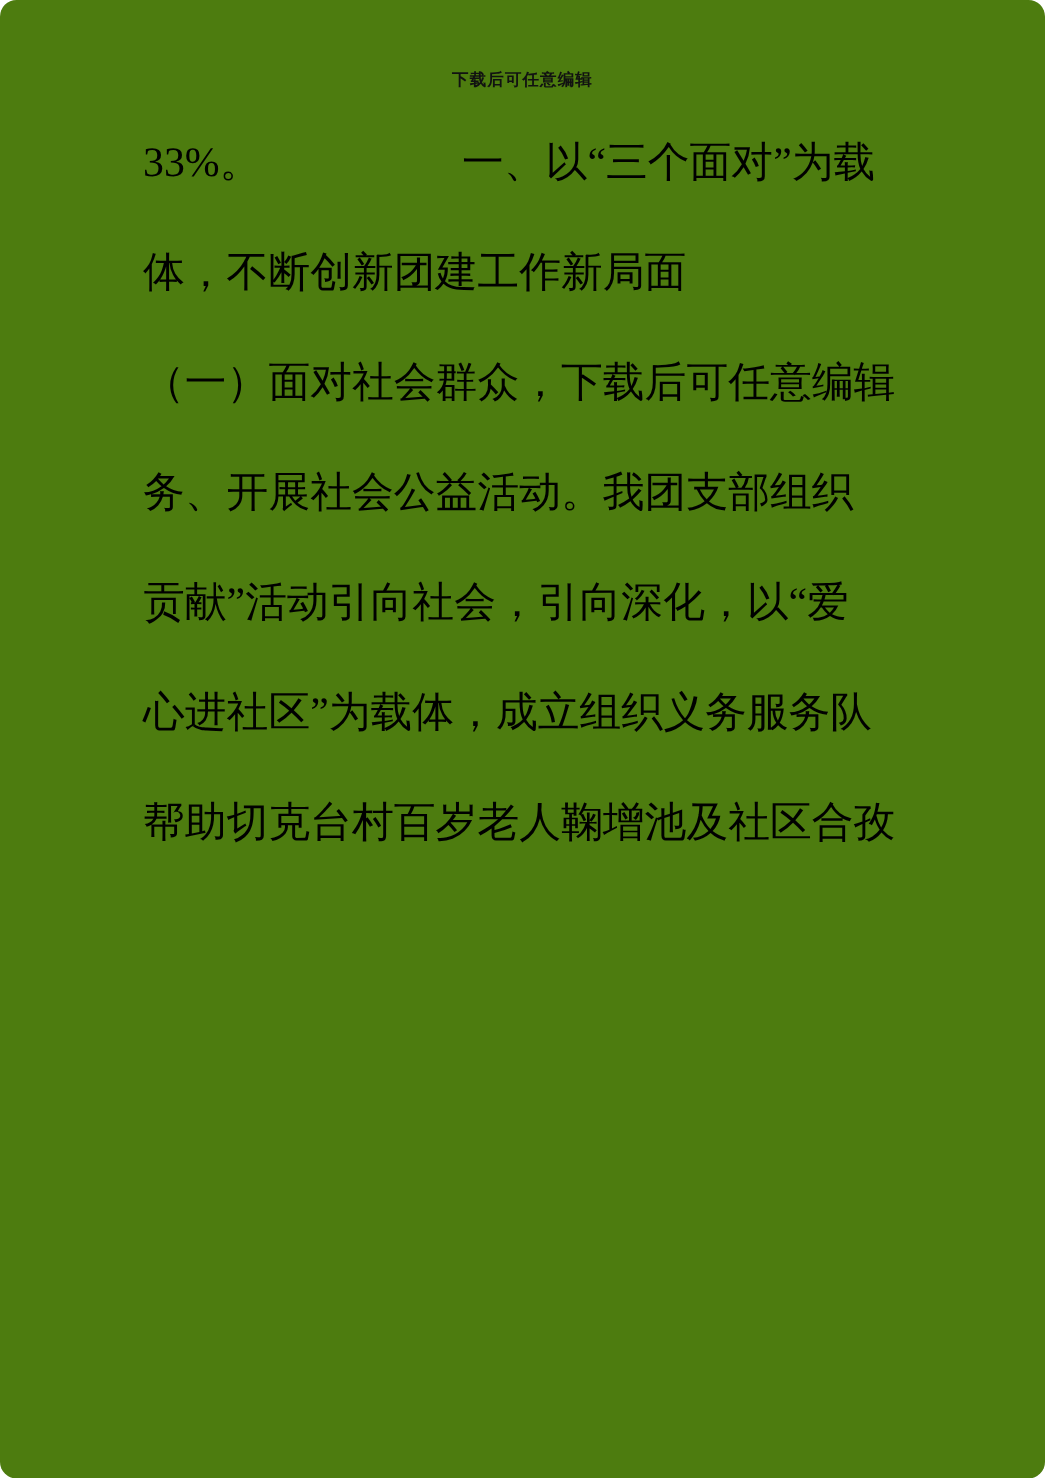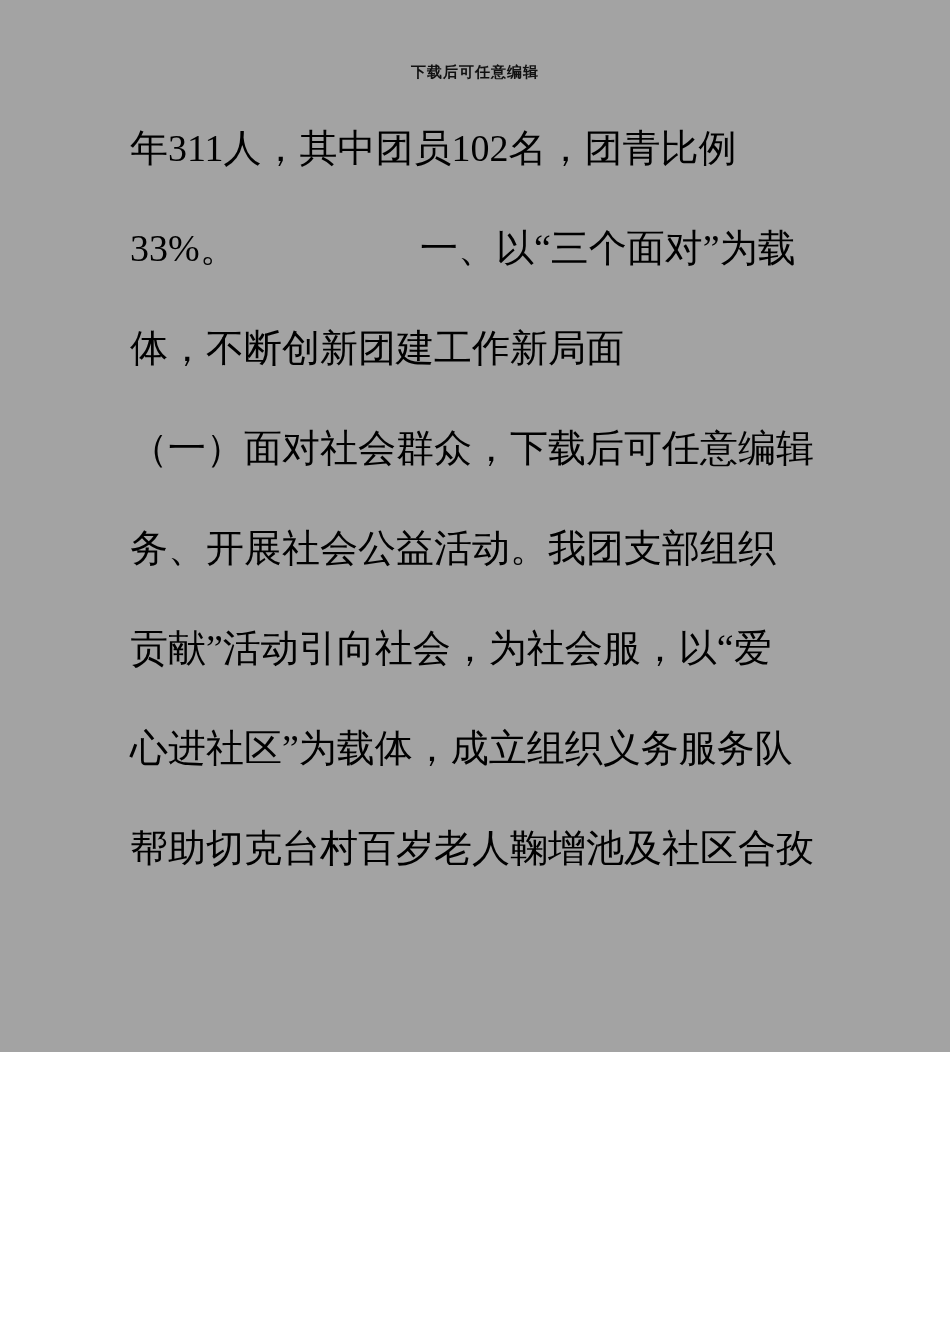--- a/index.html
+++ b/index.html
@@ -7,22 +7,23 @@
     width: 950px;
     height: 1344px;
     background: #ffffff;
     font-family: "Liberation Serif", "DejaVu Serif", serif;
     color: #000000;
     overflow: hidden;
   }
   .page {
     position: relative;
     width: 950px;
-    height: 1052px;
-    background: #a3a3a3;
+    height: 1344px;
+    background: #4d7c0f;
+    border-radius: 15px;
   }
   .notice {
     position: absolute;
     top: 63px;
     left: 0;
     width: 100%;
     text-align: center;
     font-family: "Liberation Sans", "DejaVu Sans", sans-serif;
     font-weight: 600;
     font-size: 15px;
@@ -55,36 +56,35 @@
 </style>
 </head>
 <body>
 
 <div class="page">
 
   <div class="notice">下载后可任意编辑</div>
 
   <div class="doc-body">
 
-    <div class="line">年311人，其中团员102名，团青比例</div>
 
     <div class="line line--split">
       <span class="seg-left">33%。</span>
       <span class="seg-right">一、以“三个面对”为载</span>
     </div>
 
     <div class="line">体，不断创新团建工作新局面</div>
 
     <div class="line">（一）面对社会群众，下载后可任意编辑</div>
 
 
     <div class="line">务、开展社会公益活动。我团支部组织</div>
 
 
 
-    <div class="line">贡献”活动引向社会，为社会服，以“爱</div>
+    <div class="line">贡献”活动引向社会，引向深化，以“爱</div>
 
     <div class="line">心进社区”为载体，成立组织义务服务队</div>
 
     <div class="line">帮助切克台村百岁老人鞠增池及社区合孜</div>
 
   </div>
 </div>
 
 </body></html>

